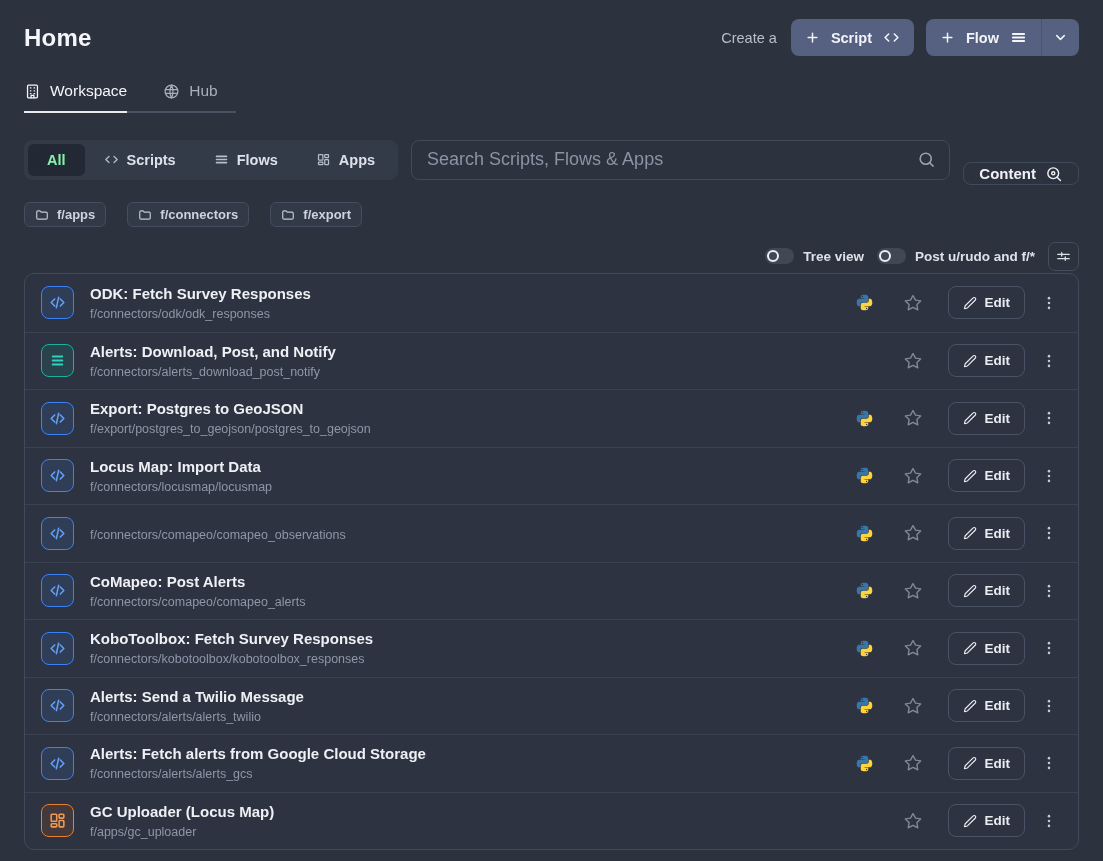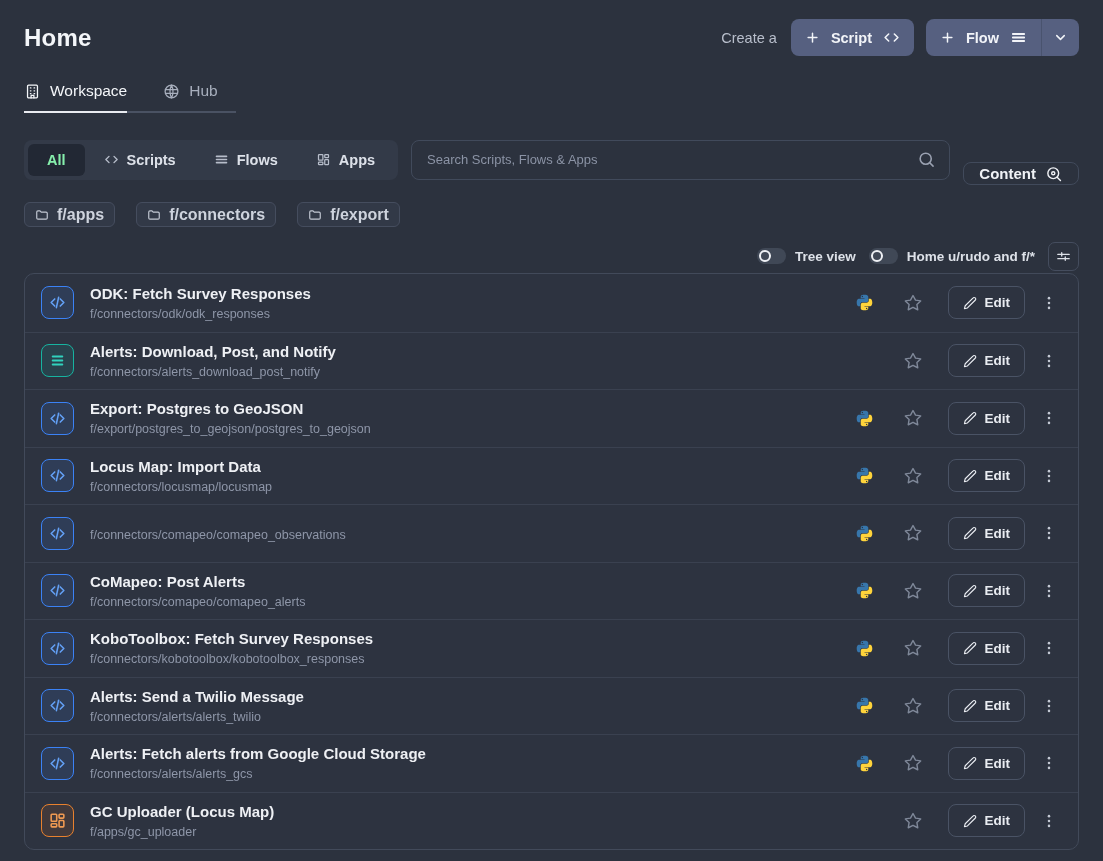--- a/index.html
+++ b/index.html
@@ -32,31 +32,31 @@
 
   
   .filter-row { display:flex; align-items:center; gap:13px; margin-top:21px; }
   .segmented { display:flex; align-items:center; background:#333a48; border-radius:8px; padding:4px; height:40px; }
   .segment { display:flex; align-items:center; gap:8px; padding:0 19px; height:32px; border-radius:6px;
              font-size:14.5px; font-weight:700; color:#dde1e9; cursor:pointer; }
   .segment.active { background:#222834; color:#86efac; }
   .segment .icon { color:#b7bdca; }
   .searchbox { flex:1; display:flex; align-items:center; height:40px; border:1px solid #414a5b; border-radius:8px; padding:0 13px; }
   .searchbox input { flex:1; background:transparent; border:none; outline:none; color:#e6e9ef;
-                     font-family:inherit; font-size:13px; }
+                     font-family:inherit; font-size:18px; }
   .searchbox input::placeholder { color:#8b93a5; }
   .searchbox .icon { color:#9aa1b1; }
   .content-btn { display:flex; align-items:center; gap:9px; height:23px; padding:0 15px;
                  border:1px solid #414a5b; border-radius:8px; background:transparent; color:#f0f2f6;
                  font-family:inherit; font-size:15px; font-weight:700; cursor:pointer;margin-top:28px; }
 
   
   .folder-row { display:flex; gap:21px; margin-top:17px; }
   .chip { display:flex; align-items:center; gap:8px; height:25px; padding:0 10px; background:#323947;
-          border:1px solid #454d5e; border-radius:6px; font-size:16px; font-weight:700; color:#ced3dd; cursor:pointer; }
+          border:1px solid #454d5e; border-radius:6px; font-size:13px; font-weight:700; color:#ced3dd; cursor:pointer; }
   .chip .icon { color:#c3c9d4; }
 
   
   .options-row { display:flex; align-items:center; justify-content:flex-end; gap:13px; margin-top:15px; height:28px; }
   .toggle-wrap { display:flex; align-items:center; gap:9px; cursor:pointer; }
   .toggle { width:29px; height:16px; border-radius:9px; background:#404856; position:relative; flex:0 0 auto; }
   .knob { position:absolute; left:2px; top:2px; width:12px; height:12px; border-radius:50%;
           border:2px solid #eef0f4; background:transparent; }
   .toggle-label { font-size:13.5px; font-weight:600; color:#dde1e8; }
   .filter-btn { width:31px; height:29px; display:flex; align-items:center; justify-content:center;
@@ -249,21 +249,21 @@
     <div class="toggle-wrap">
       <span class="toggle">
           <span class="knob"></span>
         </span>
       <span class="toggle-label">Tree view</span>
     </div>
     <div class="toggle-wrap">
       <span class="toggle">
           <span class="knob"></span>
         </span>
-      <span class="toggle-label">Home u/rudo and f/*</span>
+      <span class="toggle-label">Post u/rudo and f/*</span>
     </div>
     <button class="filter-btn">
       <span class="icon">
         <svg width="17" height="17" viewBox="0 0 24 24" fill="none" stroke="currentColor" stroke-width="1.9" stroke-linecap="round">
             <path d="M4 9h16M4 15h16M9.5 6.6v4.8M14.5 12.6v4.8"></path>
           </svg>
       </span>
     </button>
   </div>
 

